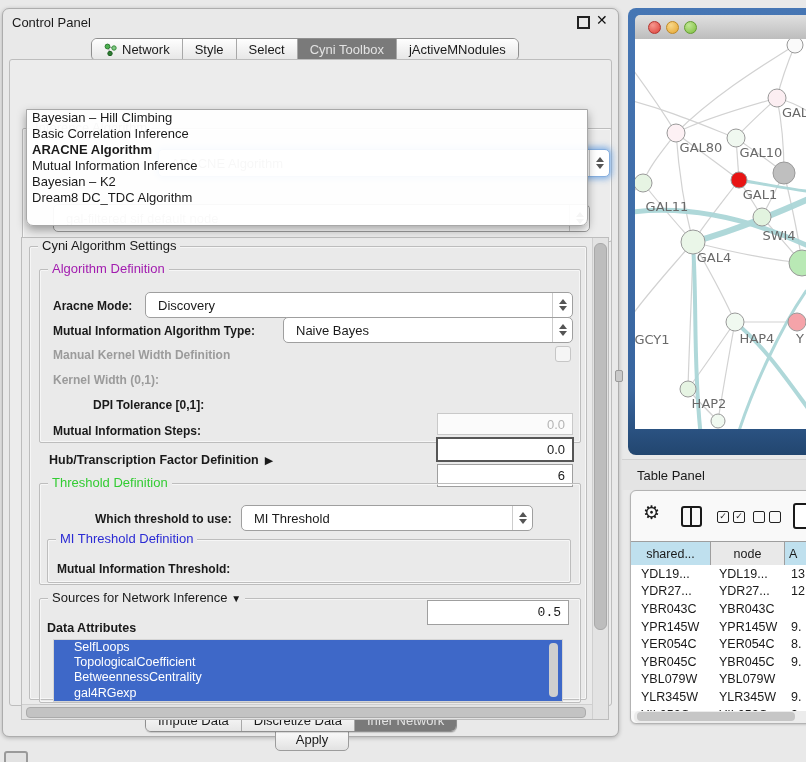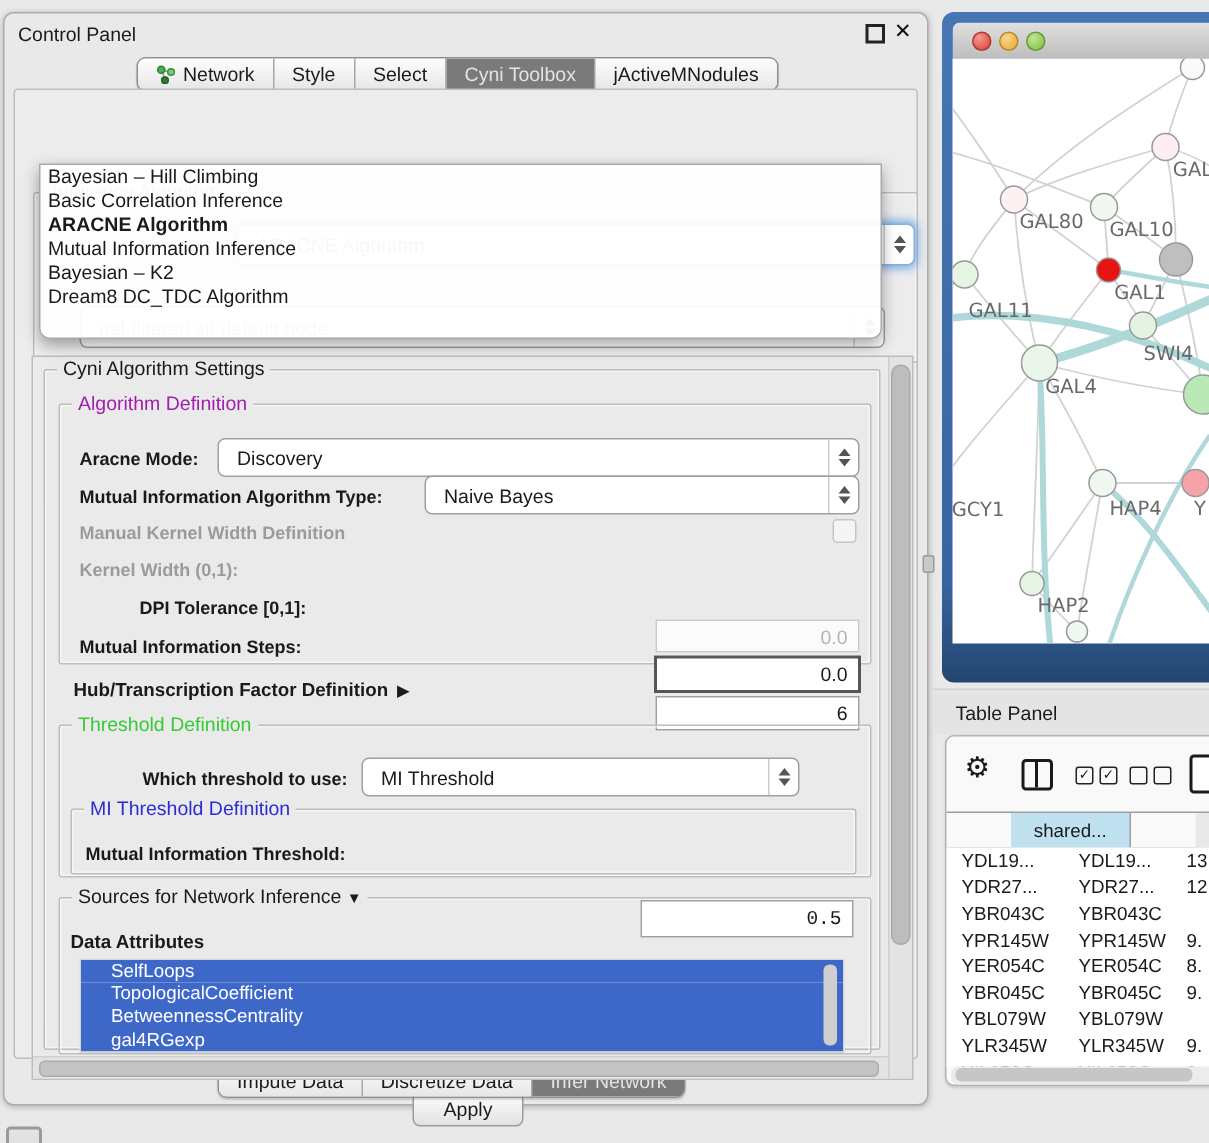--- a/index.html
+++ b/index.html
@@ -65,21 +65,21 @@
   #table-header-bar span{margin-left:15px;font-size:13px;}
   #table-body{position:absolute;left:630px;top:490px;width:200px;height:232px;background:#f9f9f9;border:1px solid #b3b3b3;border-radius:6px;box-shadow:0 1px 2px rgba(0,0,0,.15);}
   #tb-toolbar{position:absolute;left:0;top:0;width:100%;height:50px;}
   #icon-gear{position:absolute;left:12px;top:10px;font-size:19px;color:#1a1a1a;}
   #icon-split{position:absolute;left:50px;top:15px;width:17px;height:17px;border:2px solid #1a1a1a;border-radius:3px;}
   #icon-split::after{content:"";position:absolute;left:7px;top:0;width:2px;height:17px;background:#1a1a1a;}
   .cbpair{position:absolute;top:20px;display:flex;gap:4px;}
   .cb{width:10px;height:10px;border:1.5px solid #222;border-radius:2px;font-size:9px;line-height:9px;text-align:center;color:#222;font-weight:bold;}
   #icon-doc{position:absolute;left:162px;top:12px;width:22px;height:22px;border:2px solid #1a1a1a;border-radius:3px;background:#fff;}
   #thead{position:absolute;left:0;top:50px;display:flex;height:23px;border-top:1px solid #9e9e9e;border-bottom:1px solid #9e9e9e;}
-  .hcell{display:flex;align-items:center;justify-content:center;font-size:12.5px;border-right:1px solid #9e9e9e;box-sizing:border-box;margin-left:43px;}
+  .hcell{display:flex;align-items:center;justify-content:center;font-size:12.5px;border-right:1px solid #9e9e9e;box-sizing:border-box;}
   .hc0{width:80px;background:#bfe0ee;}
   .hc1{width:74px;background:#e9e9e9;}
   .hc2{width:60px;background:#bfe0ee;justify-content:flex-start;padding-left:4px;}
   #table-rows{position:absolute;left:0;top:74px;width:214px;height:146px;overflow:hidden;background:#fff;}
   .trow{display:flex;height:17.6px;align-items:center;}
   .tcell{font-size:12.5px;box-sizing:border-box;white-space:nowrap;overflow:hidden;}
   .c0{width:80px;padding-left:10px;}
   .c1{width:74px;padding-left:8px;}
   .c2{width:60px;padding-left:6px;}
   #tb-hscroll{position:absolute;left:3px;top:220px;width:178px;height:12px;background:#ececec;border-radius:5px;}

